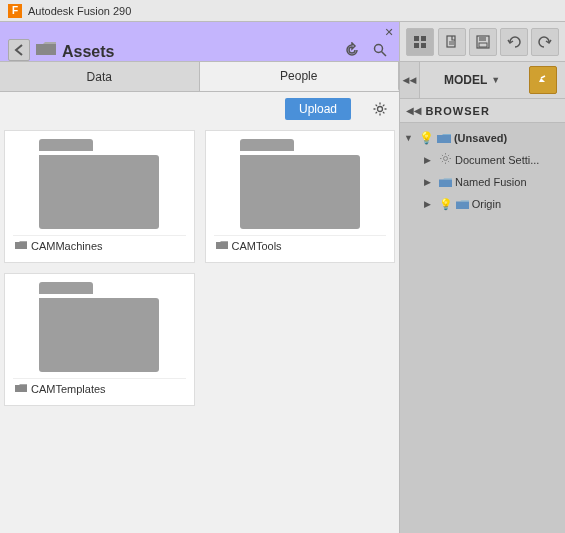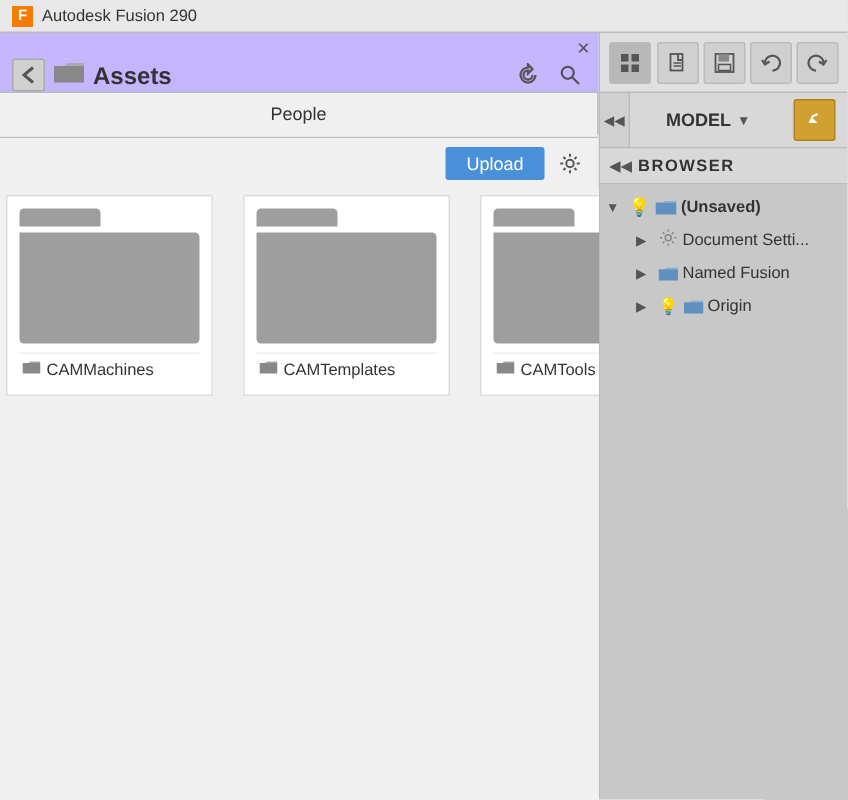--- a/index.html
+++ b/index.html
@@ -136,21 +136,21 @@
       border-bottom: 2px solid #f0f0f0;
       font-weight: normal;
     }
 
     
     .upload-bar {
       display: flex;
       align-items: center;
       justify-content: flex-end;
       padding: 6px 8px;
-      gap: 6px;
+      gap: 18px;
       background: #f0f0f0;
     }
     .upload-btn {
       background: #4a90d9;
       color: white;
       border: none;
       padding: 4px 14px;
       font-size: 12px;
       cursor: pointer;
       border-radius: 2px;
@@ -168,22 +168,22 @@
 
     
     .grid-content {
       flex: 1;
       overflow-y: auto;
       background: #f0f0f0;
       padding: 4px;
     }
     .folder-grid {
       display: grid;
-      grid-template-columns: 1fr 1fr 1fr 1fr;
-      gap: 20px;
+      grid-template-columns: 1fr 1fr;
+      gap: 10px;
     }
     .folder-item {
       background: white;
       border: 1px solid #ddd;
       cursor: pointer;
       padding: 8px;
       display: flex;
       flex-direction: column;
       align-items: center;
     }
@@ -401,20 +401,21 @@
       <div class="assets-search-btn">
         <svg width="14" height="14" viewBox="0 0 14 14">
           <circle cx="5.5" cy="5.5" r="4" fill="none" stroke="#555" stroke-width="1.5"></circle>
           <line x1="8.5" y1="8.5" x2="13" y2="13" stroke="#555" stroke-width="1.5"></line>
         </svg>
       </div>
       <div style="position:absolute; right:3px; top:3px; width:14px; height:14px; cursor:pointer; display:flex; align-items:center; justify-content:center; font-size:11px; color:#555;">✕</div>
     </div>
 
     <div class="tabs-bar">
+      <div class="tab">Data</div>
       <div class="tab active">People</div>
     </div>
 
     <div class="upload-bar">
       <button class="upload-btn">Upload</button>
       <div class="settings-btn">
         <svg width="16" height="16" viewBox="0 0 16 16">
           <circle cx="8" cy="8" r="2.5" fill="none" stroke="#555" stroke-width="1.3"></circle>
           <path d="M8,1.5 L8,3.5 M8,12.5 L8,14.5 M1.5,8 L3.5,8 M12.5,8 L14.5,8 M3.6,3.6 L5,5 M11,11 L12.4,12.4 M12.4,3.6 L11,5 M5,11 L3.6,12.4" stroke="#555" stroke-width="1.3"></path>
         </svg>
@@ -450,39 +451,39 @@
               <div class="folder-body"></div>
             </div>
           </div>
           <div class="folder-label-row">
             <span style="font-size:11px; color:#666;">
               <svg width="12" height="10" viewBox="0 0 12 10">
                   <path d="M0,2 L0,9 L12,9 L12,2 Z" fill="#888"></path>
                   <path d="M0,2 L4,2 L5,1 L12,1 L12,2 Z" fill="#aaa"></path>
                 </svg>
             </span>
-            <span class="folder-label-text">CAMTemplates</span>
+            <span class="folder-label-text">CAMTools</span>
           </div>
         </div>
 
         <div class="folder-item">
           <div class="folder-icon-large">
             <div class="folder-shape">
               <div class="folder-tab"></div>
               <div class="folder-body"></div>
             </div>
           </div>
           <div class="folder-label-row">
             <span style="font-size:11px; color:#666;">
               <svg width="12" height="10" viewBox="0 0 12 10">
                   <path d="M0,2 L0,9 L12,9 L12,2 Z" fill="#888"></path>
                   <path d="M0,2 L4,2 L5,1 L12,1 L12,2 Z" fill="#aaa"></path>
                 </svg>
             </span>
-            <span class="folder-label-text">CAMTools</span>
+            <span class="folder-label-text">CAMTemplates</span>
           </div>
         </div>
 
       </div>
     </div>
   </div>
 
   <div class="right-panel">
 
     <div class="right-toolbar">

